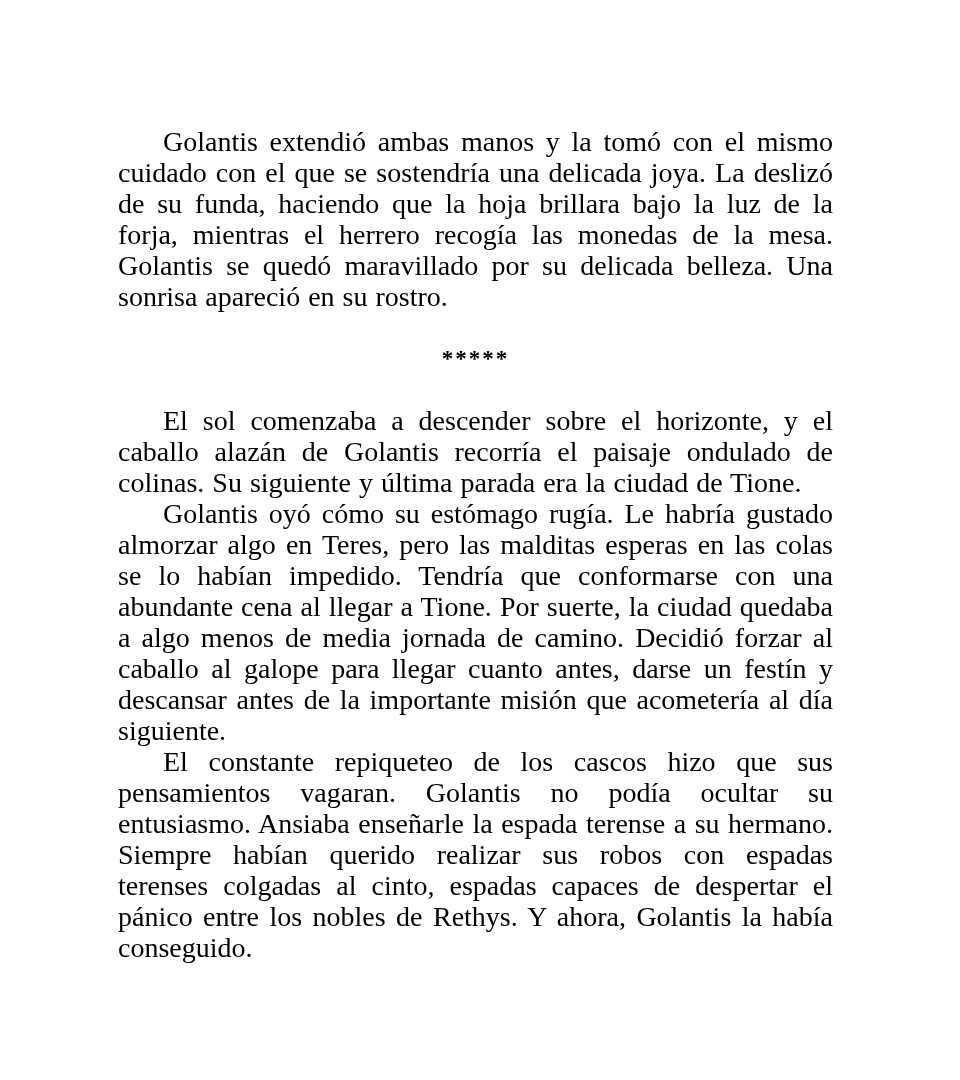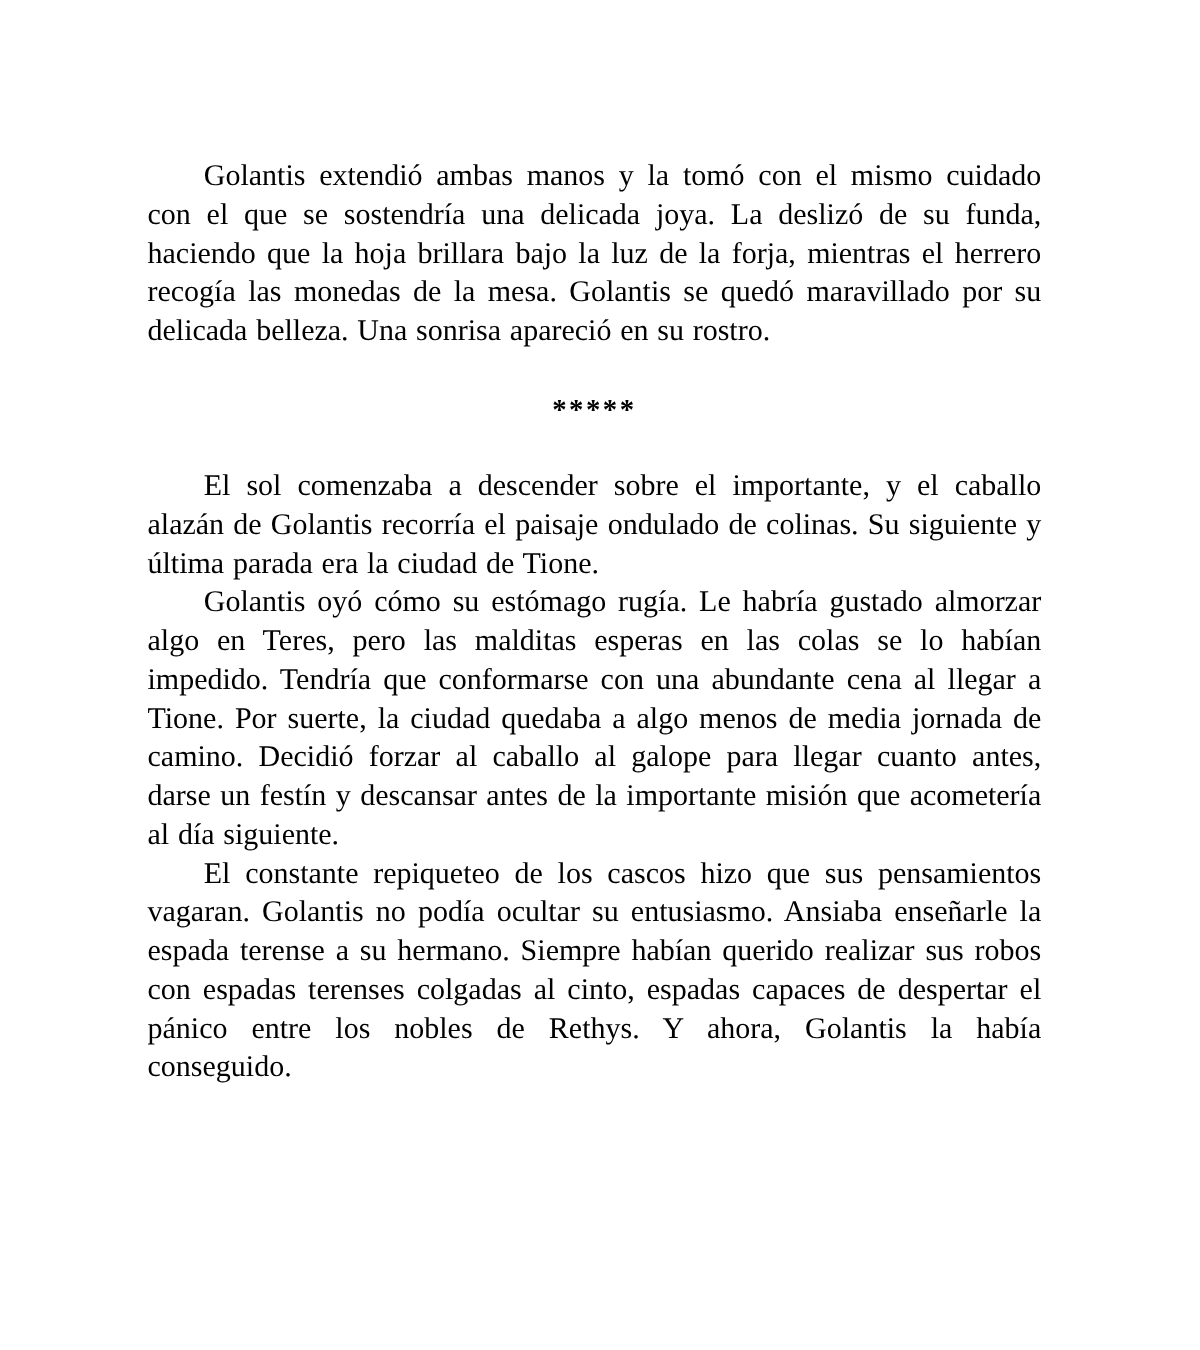--- a/index.html
+++ b/index.html
@@ -16,21 +16,21 @@
     box-sizing: border-box;
     width: 960px;
     height: 1080px;
     padding: 126px 127px 0 118px;
     background: #ffffff;
     color: #000000;
   }
   .para {
     margin: 0;
     font-family: "Liberation Serif", serif;
-    font-size: 24px;
+    font-size: 28px;
     line-height: 31px;
     color: #000000;
     text-align: justify;
     text-indent: 45px;
     word-spacing: 1px;
   }
   .separator {
     margin: 31px 0;
     font-family: "Liberation Serif", serif;
     font-size: 23px;
@@ -41,16 +41,16 @@
     font-weight: bold;
     letter-spacing: 2px;
   }
 </style>
 </head>
 <body>
 
 <div class="page">
   <p class="para">Golantis extendió ambas manos y la tomó con el mismo cuidado con el que se sostendría una delicada joya. La deslizó de su funda, haciendo que la hoja brillara bajo la luz de la forja, mientras el herrero recogía las monedas de la mesa. Golantis se quedó maravillado por su delicada belleza. Una sonrisa apareció en su rostro.</p>
   <p class="separator">*****</p>
-  <p class="para">El sol comenzaba a descender sobre el importante, y el caballo alazán de Golantis recorría el paisaje ondulado de colinas. Su siguiente y última parada era la ciudad de Tione.</p>
+  <p class="para">El sol comenzaba a descender sobre el horizonte, y el caballo alazán de Golantis recorría el paisaje ondulado de colinas. Su siguiente y última parada era la ciudad de Tione.</p>
   <p class="para">Golantis oyó cómo su estómago rugía. Le habría gustado almorzar algo en Teres, pero las malditas esperas en las colas se lo habían impedido. Tendría que conformarse con una abundante cena al llegar a Tione. Por suerte, la ciudad quedaba a algo menos de media jornada de camino. Decidió forzar al caballo al galope para llegar cuanto antes, darse un festín y descansar antes de la importante misión que acometería al día siguiente.</p>
   <p class="para">El constante repiqueteo de los cascos hizo que sus pensamientos vagaran. Golantis no podía ocultar su entusiasmo. Ansiaba enseñarle la espada terense a su hermano. Siempre habían querido realizar sus robos con espadas terenses colgadas al cinto, espadas capaces de despertar el pánico entre los nobles de Rethys. Y ahora, Golantis la había conseguido.</p>
 </div>
 
 </body></html>

